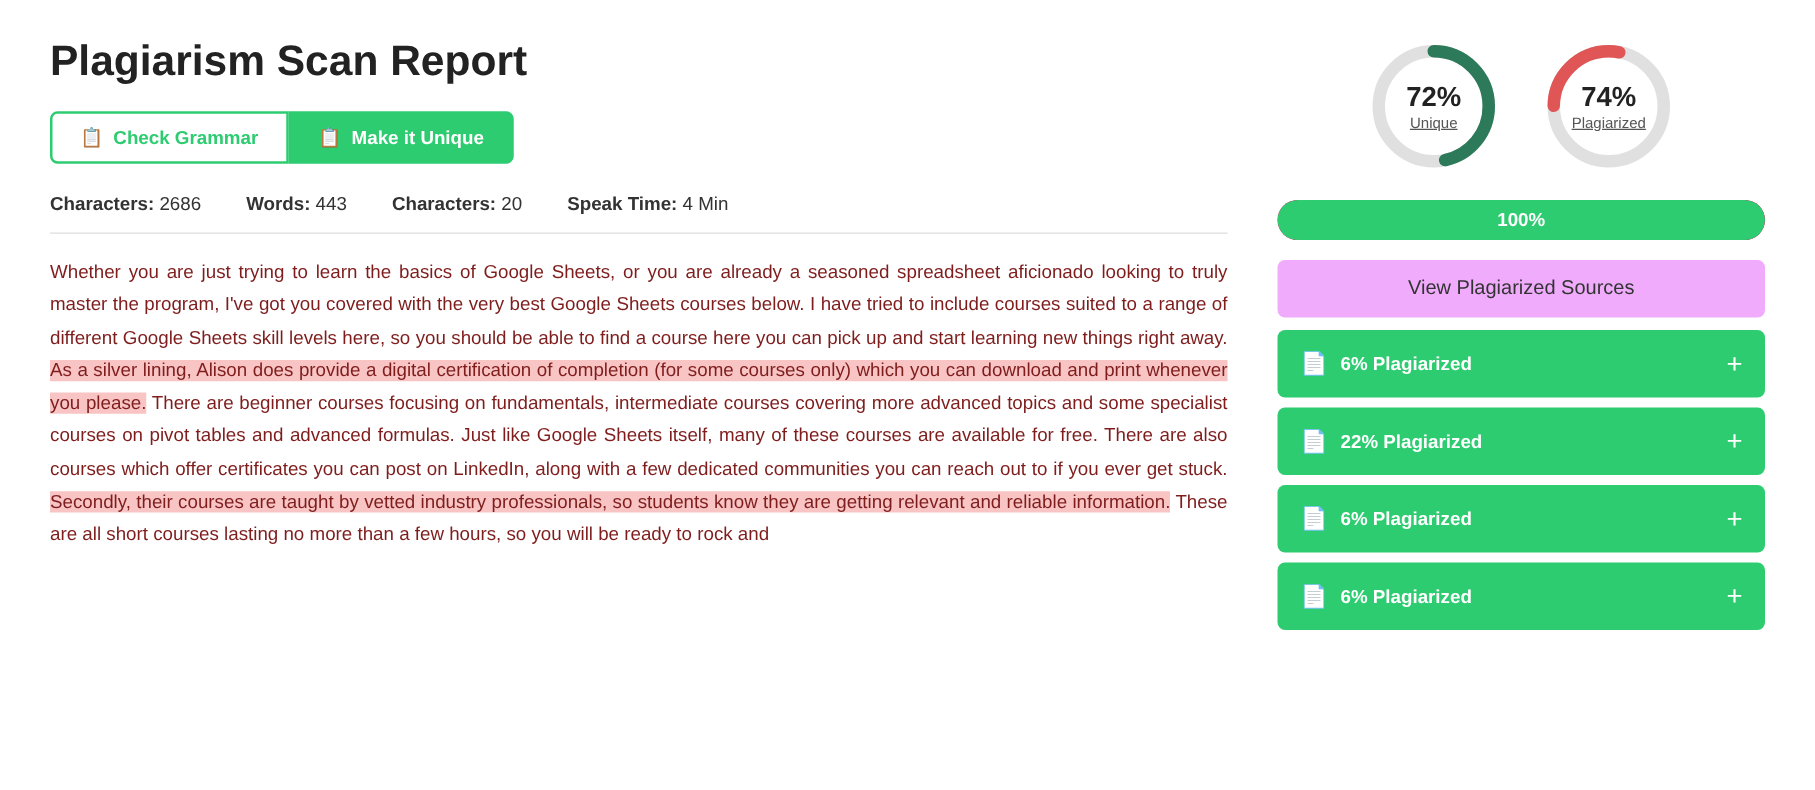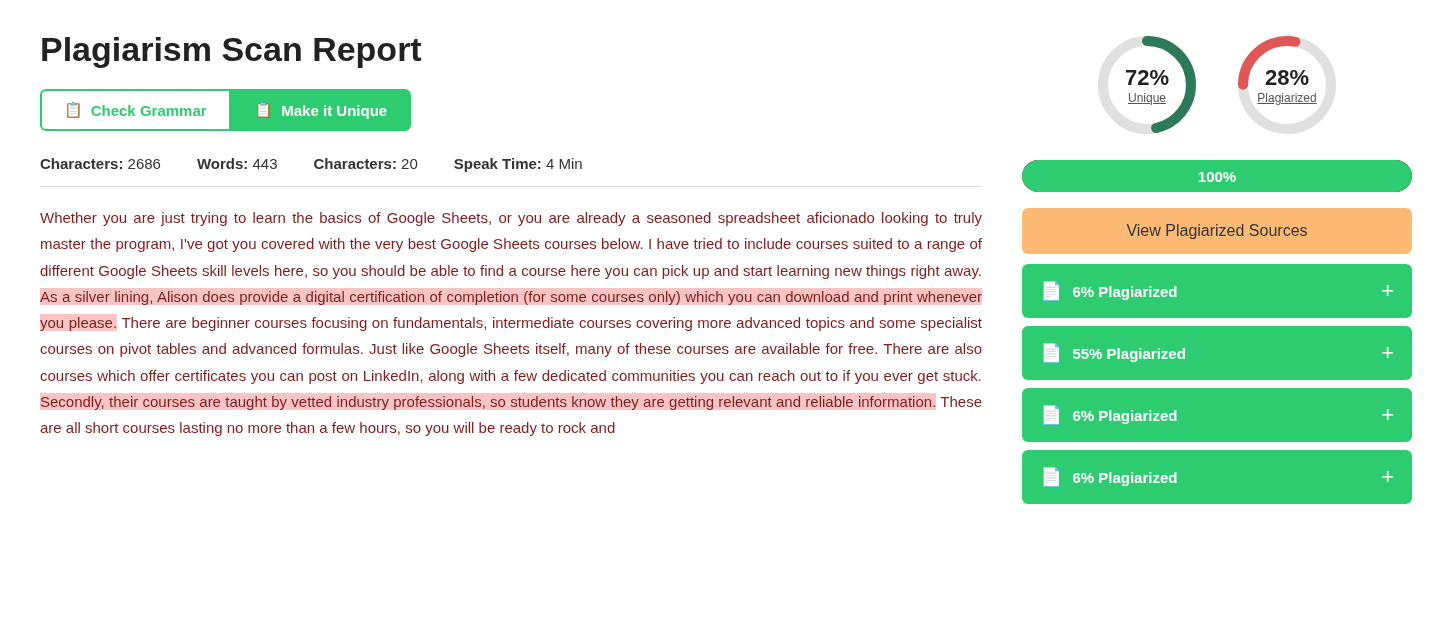--- a/index.html
+++ b/index.html
@@ -142,21 +142,21 @@
       border-radius: 20px;
       display: flex;
       align-items: center;
       justify-content: center;
       font-size: 15px;
       font-weight: 600;
       color: #fff;
     }
 
     .view-sources-btn {
-      background: #fdba74;
+      background: #f0abfc;
       border: none;
       width: 100%;
       padding: 14px 18px;
       font-size: 16px;
       color: #333;
       text-align: center;
       cursor: pointer;
       border-radius: 6px;
       margin-bottom: 10px;
       font-weight: 500;
@@ -247,21 +247,21 @@
         </div>
       </div>
 
       <div class="donut-container">
         <div class="donut-wrapper">
           <svg width="110" height="110" viewBox="0 0 110 110">
             <circle cx="55" cy="55" r="44" fill="none" stroke="#e0e0e0" stroke-width="10"></circle>
             <circle cx="55" cy="55" r="44" fill="none" stroke="#e05555" stroke-width="10" stroke-dasharray="77.57 198.89" stroke-dashoffset="69.08" stroke-linecap="round" transform="rotate(-90 55 55)"></circle>
           </svg>
           <div class="donut-center-text">
-            <span class="donut-percent">28%</span>
+            <span class="donut-percent">74%</span>
             <span class="donut-sublabel">Plagiarized</span>
           </div>
         </div>
       </div>
     </div>
 
     <div class="progress-bar-container">
       <div class="progress-bar-fill" style="width: 100%; background: #2ecc71;">
         <span>100%</span>
       </div>
@@ -273,21 +273,21 @@
       <div class="plagiarism-item">
         <div class="plagiarism-item-left">
           <span class="doc-icon">📄</span>
           <span>6% Plagiarized</span>
         </div>
         <span class="plus-icon">+</span>
       </div>
       <div class="plagiarism-item">
         <div class="plagiarism-item-left">
           <span class="doc-icon">📄</span>
-          <span>55% Plagiarized</span>
+          <span>22% Plagiarized</span>
         </div>
         <span class="plus-icon">+</span>
       </div>
       <div class="plagiarism-item">
         <div class="plagiarism-item-left">
           <span class="doc-icon">📄</span>
           <span>6% Plagiarized</span>
         </div>
         <span class="plus-icon">+</span>
       </div>

